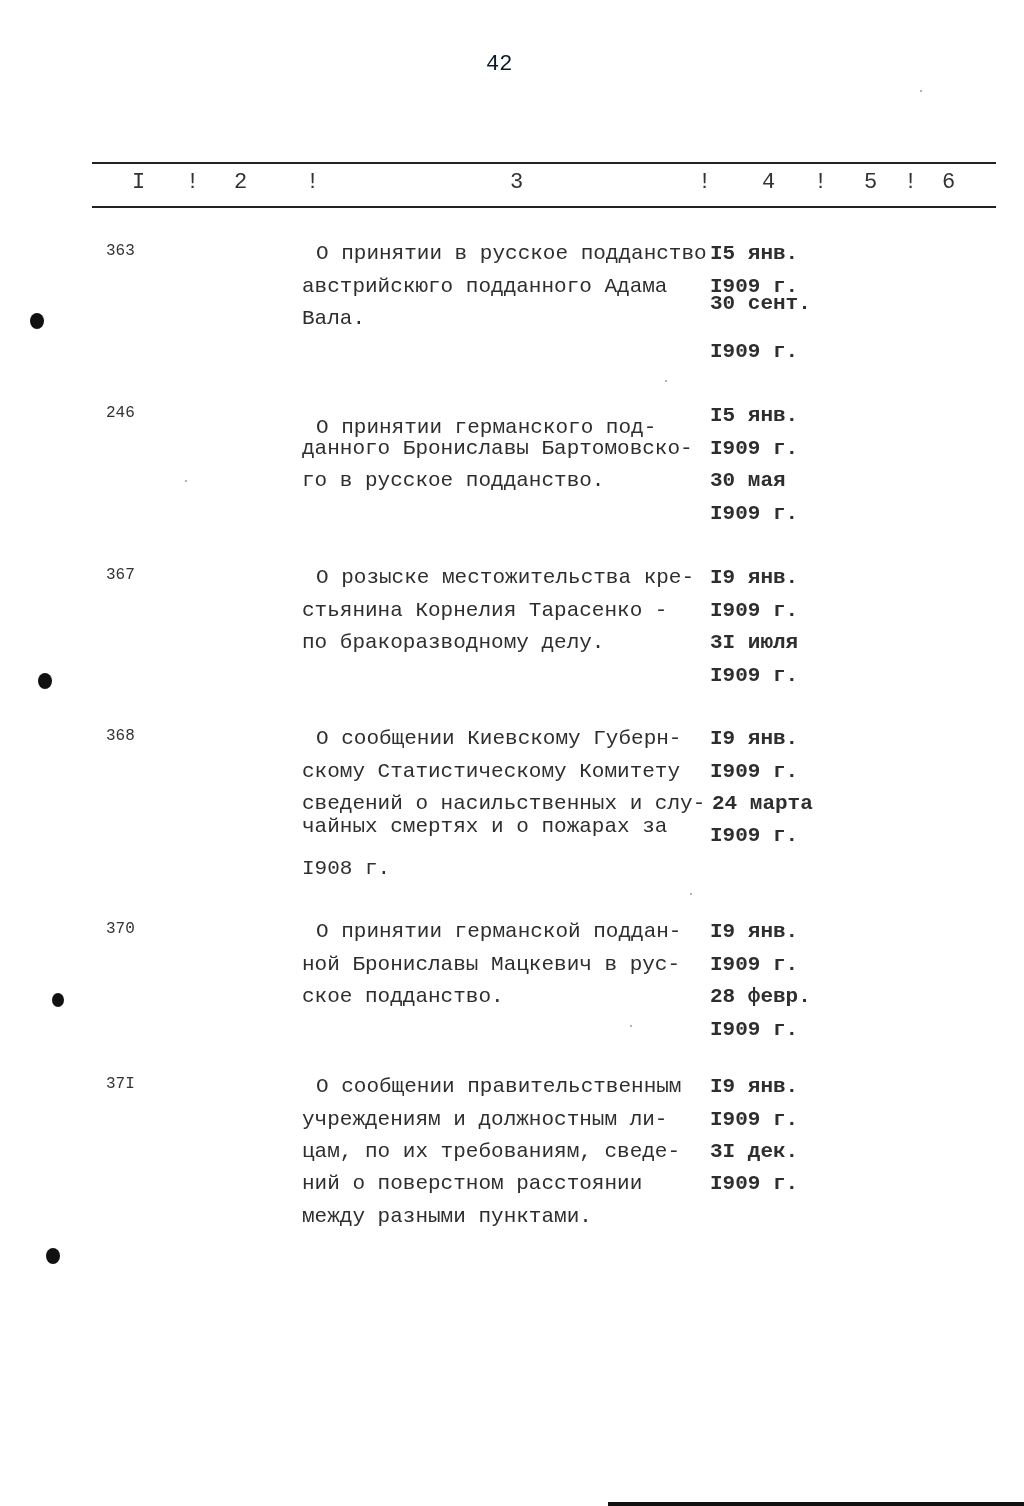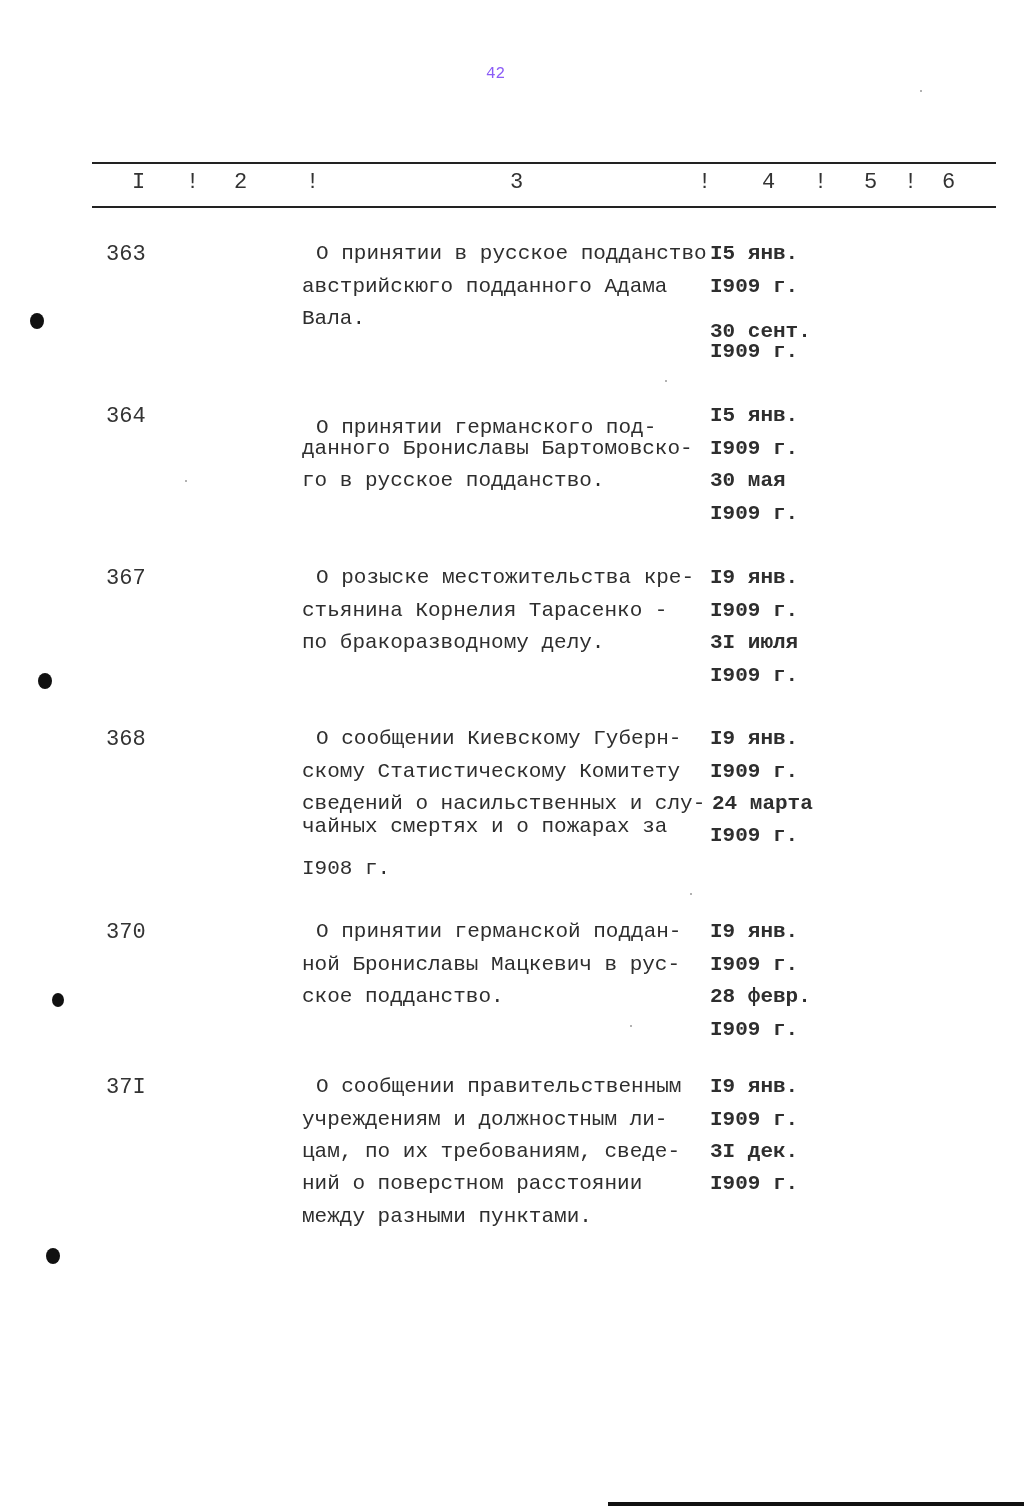--- a/index.html
+++ b/index.html
@@ -2,31 +2,31 @@
 <html><head>
 <meta charset="utf-8">
 <style>
   html, body { margin: 0; padding: 0; }
   body {
     width: 1024px; height: 1506px; background: #ffffff; position: relative; overflow: hidden;
     font-family: "Liberation Mono", "DejaVu Sans Mono", monospace;
     color: #2a2a2a;
   }
   .page-number {
-    position: absolute; top: 65px; left: 486px; font-size: 16px; color: #8b5cf6;
+    position: absolute; top: 52px; left: 486px; font-size: 22px; color: #0f172a;
   }
   .rule { position: absolute; left: 92px; width: 904px; height: 2px; background: #222; }
   .rule.top { top: 162px; }
   .rule.bottom { top: 206px; }
   .header-row {
     position: absolute; top: 170px; left: 92px; width: 904px; height: 30px; font-size: 22px; color: #333;
   }
   .header-row span { position: absolute; top: 0; }
   .entry { position: absolute; left: 0; width: 1024px; }
-  .entry .num { position: absolute; left: 106px; top: 0; font-size: 22px; color: #333; }
+  .entry .num { position: absolute; left: 106px; top: 0; font-size: 16px; color: #333; }
   .entry .line { position: absolute; font-size: 21px; white-space: pre; color: #2e2e2e; }
   .entry .desc { left: 302px; }
   .entry .desc.first { left: 316px; }
   .entry .date { left: 710px; font-weight: bold; }
   .hole {
     position: absolute; width: 14px; height: 16px; background: #111; border-radius: 50%;
   }
   .bottom-rule {
     position: absolute; left: 608px; top: 1502px; width: 416px; height: 4px; background: #111;
   }
@@ -53,26 +53,26 @@
 </div>
 <div class="rule bottom"></div>
 
 <div class="entry" style="top:242px">
   <div class="num">363</div>
   <div class="line desc first" style="top:0">О принятии в русское подданство</div>
   <div class="line desc" style="top:33px">австрийскюго подданного Адама</div>
   <div class="line desc" style="top:65px">Вала.</div>
   <div class="line date" style="top:0">I5 янв.</div>
   <div class="line date" style="top:33px">I909 г.</div>
-  <div class="line date" style="top:78px">30 сент.</div>
+  <div class="line date" style="top:50px">30 сент.</div>
   <div class="line date" style="top:98px">I909 г.</div>
 </div>
 
 <div class="entry" style="top:404px">
-  <div class="num">364</div>
+  <div class="num">246</div>
   <div class="line desc first" style="top:12px">О принятии германского под-</div>
   <div class="line desc" style="top:33px">данного Брониславы Бартомовско-</div>
   <div class="line desc" style="top:65px">го в русское подданство.</div>
   <div class="line date" style="top:0">I5 янв.</div>
   <div class="line date" style="top:33px">I909 г.</div>
   <div class="line date" style="top:65px">30 мая</div>
   <div class="line date" style="top:98px">I909 г.</div>
 </div>
 
 <div class="entry" style="top:566px">

